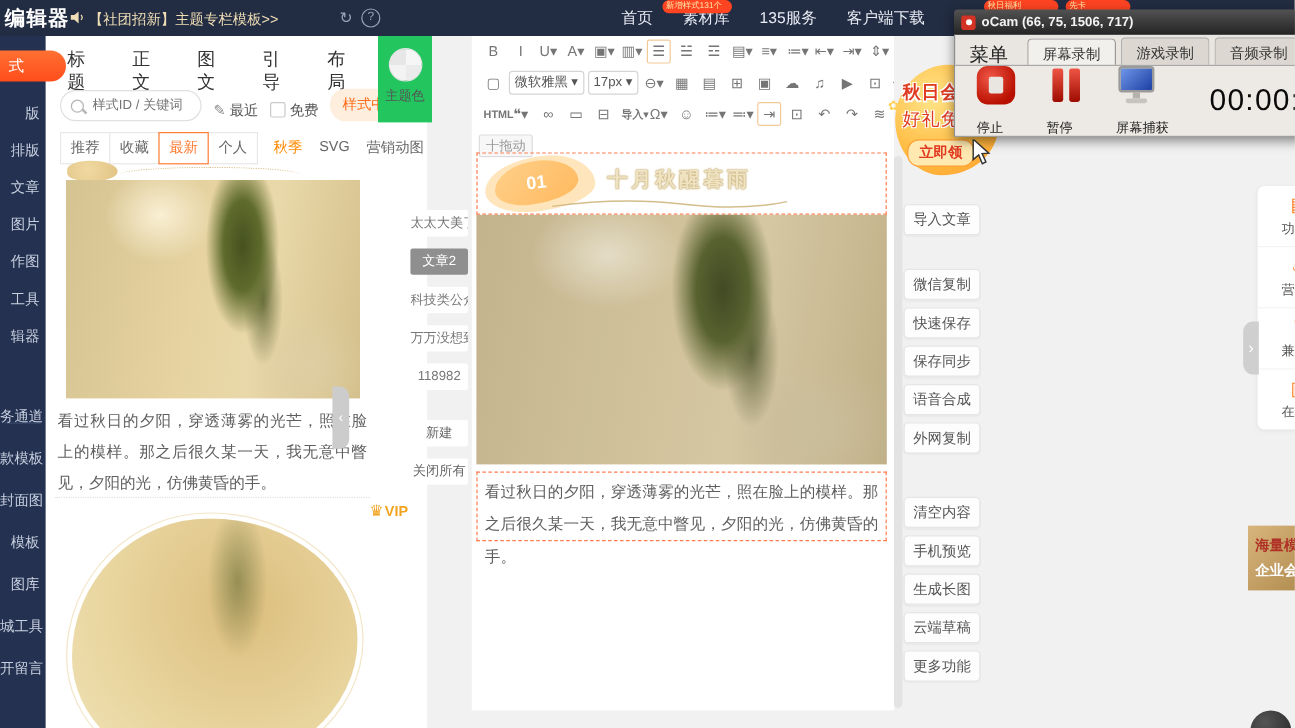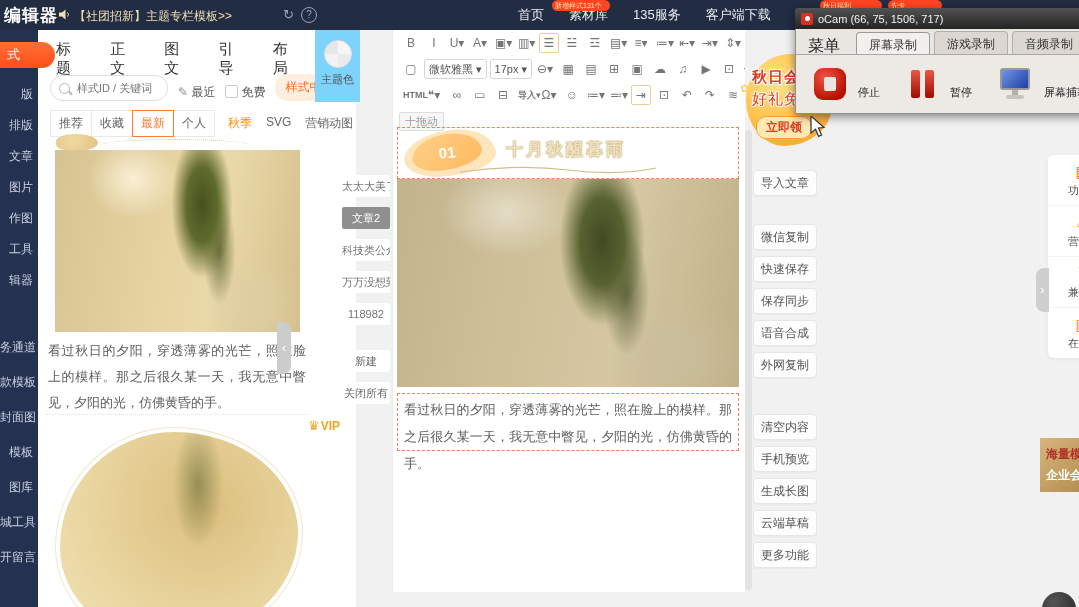--- a/index.html
+++ b/index.html
@@ -62,21 +62,21 @@
   .pv-blob{position:absolute;left:22px;top:402px;width:238px;height:210px;
            border-radius:48% 52% 55% 45%/55% 48% 52% 45%;
            background:
              radial-gradient(14% 40% at 58% 25%, rgba(90,100,45,.55), rgba(90,100,45,0) 75%),
              radial-gradient(circle at 60% 35%, #dcbe7e, #e9d6a0 60%, #f2e4ba);
            box-shadow:0 0 0 4px #fff,0 0 0 5px #f3e6c8}
   .collapse-l{position:absolute;left:277px;top:322px;width:14px;height:52px;background:#cccccc;
               border-radius:0 8px 8px 0;color:#fff;font-size:12px;text-align:center;line-height:52px;z-index:4}
 
   
-  .themebox{position:absolute;left:315px;top:30px;width:45px;height:72px;background:#7dd3fc;z-index:2;text-align:center}
+  .themebox{position:absolute;left:315px;top:30px;width:45px;height:72px;background:#22c55e;z-index:2;text-align:center}
   .theme-circle{width:26px;height:26px;border-radius:50%;margin:10px auto 4px;border:1px solid #e3e3e3;
                 background:conic-gradient(#f6f6f6 0 25%,#ebebeb 0 50%,#f3f3f3 0 75%,#e7e7e7 0)}
   .theme-label{font-size:11px;color:#555}
   .tabstrip{position:absolute;left:342px;top:175px;width:48px;z-index:2}
   .dtab{height:22px;line-height:22px;background:#fff;color:#777;font-size:11px;text-align:center;
         margin-bottom:10px;overflow:hidden;white-space:nowrap;border-radius:2px;cursor:pointer}
   .dtab.active{background:#8f8f8f;color:#fff}
   .dtab-btn{position:absolute;left:342px;width:48px;height:22px;line-height:22px;background:#fff;color:#666;
             font-size:11px;text-align:center;border-radius:2px;overflow:hidden;white-space:nowrap;cursor:pointer;z-index:2}
 
@@ -125,30 +125,30 @@
   .flower{position:absolute;color:#ffd257;font-size:11px}
   .cursor{position:absolute;left:810px;top:116px;z-index:60}
 
   
   .ocam{position:absolute;left:795px;top:8px;width:300px;height:106px;z-index:50;
         box-shadow:0 3px 10px rgba(0,0,0,.45);border-radius:3px 3px 0 0}
   .oc-title{height:21px;background:linear-gradient(#525252,#242424);border-radius:3px 3px 0 0;
             display:flex;align-items:center;padding-left:6px;gap:5px}
   .oc-ico{width:12px;height:12px;background:#d33324;border-radius:2px;position:relative;flex:0 0 auto}
   .oc-ico:after{content:"";position:absolute;left:3.5px;top:3.5px;width:5px;height:5px;border-radius:50%;background:#fff}
-  .oc-title span{color:#f2f2f2;font-size:11px;font-weight:normal;white-space:nowrap}
+  .oc-title span{color:#f2f2f2;font-size:11px;font-weight:bold;white-space:nowrap}
   .oc-body{height:85px;background:#e9e6e1;border:1px solid #8f8f8f;border-top:none;box-sizing:border-box;position:relative}
   .oc-menu{position:absolute;left:12px;top:7px;font-size:16px;color:#222;cursor:pointer}
   .oc-tabs{position:absolute;left:56px;top:2px;display:flex}
   .oc-tab{font-size:12px;color:#333;background:#dcd8d1;border:1px solid #b0b0b0;border-bottom:none;
           border-radius:4px 4px 0 0;padding:4px 12px 3px;margin-left:4px;white-space:nowrap;cursor:pointer}
   .oc-tab.active{background:#f2f0ec;border-color:#9a9a9a;position:relative;top:1px;padding-bottom:4px}
   .oc-tools{position:absolute;left:0;top:25px;right:0;bottom:0;background:#edeae5;border-top:1px solid #a8a8a8;
             display:flex;align-items:center;padding-left:18px;gap:26px}
-  .oc-btn{display:flex;flex-direction:row;align-items:flex-end;gap:12px;cursor:pointer}
+  .oc-btn{display:flex;flex-direction:column;align-items:flex-start;gap:12px;cursor:pointer}
   .oc-btn .lbl{font-size:11px;color:#222;white-space:nowrap}
   .ic-stop{width:32px;height:32px;border-radius:9px;background:radial-gradient(circle at 35% 30%,#f05545,#b70f00 75%);position:relative}
   .ic-stop:after{content:"";position:absolute;left:10px;top:9px;width:12px;height:14px;background:#e9e6e1;border-radius:2px}
   .ic-pause{width:32px;height:32px;display:flex;justify-content:center;gap:5px;align-items:center}
   .ic-pause i{width:9px;height:28px;background:linear-gradient(#f05545,#9d0c00);border-radius:2px}
   .ic-cap{width:34px;height:32px;position:relative}
   .ic-cap .scr{position:absolute;left:2px;top:0;width:30px;height:22px;border:2px solid #9a9a9a;border-radius:3px;
                background:linear-gradient(135deg,#6f97e8,#1c3fa4);box-sizing:border-box}
   .ic-cap .neck{position:absolute;left:14px;top:22px;width:6px;height:5px;background:#b5b2ac}
   .ic-cap .base{position:absolute;left:8px;top:27px;width:18px;height:4px;background:#c7c4be;border-radius:2px}

